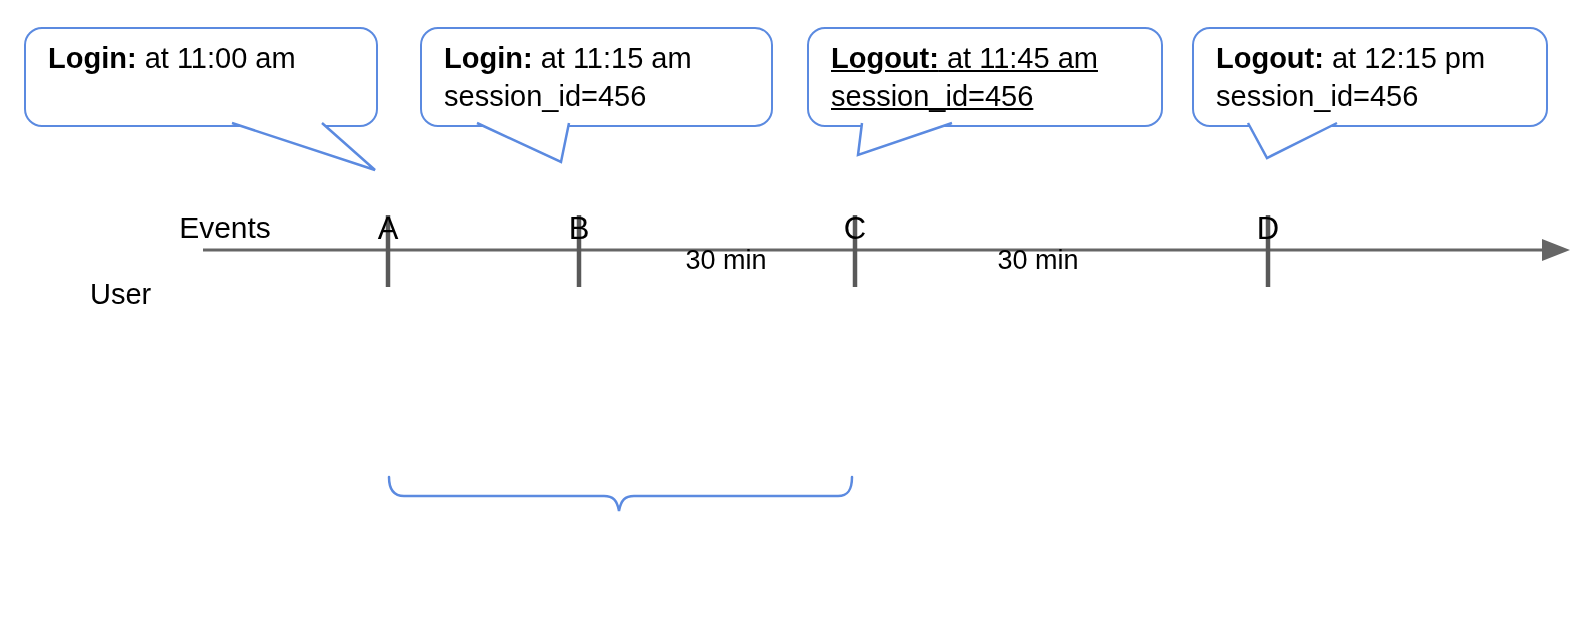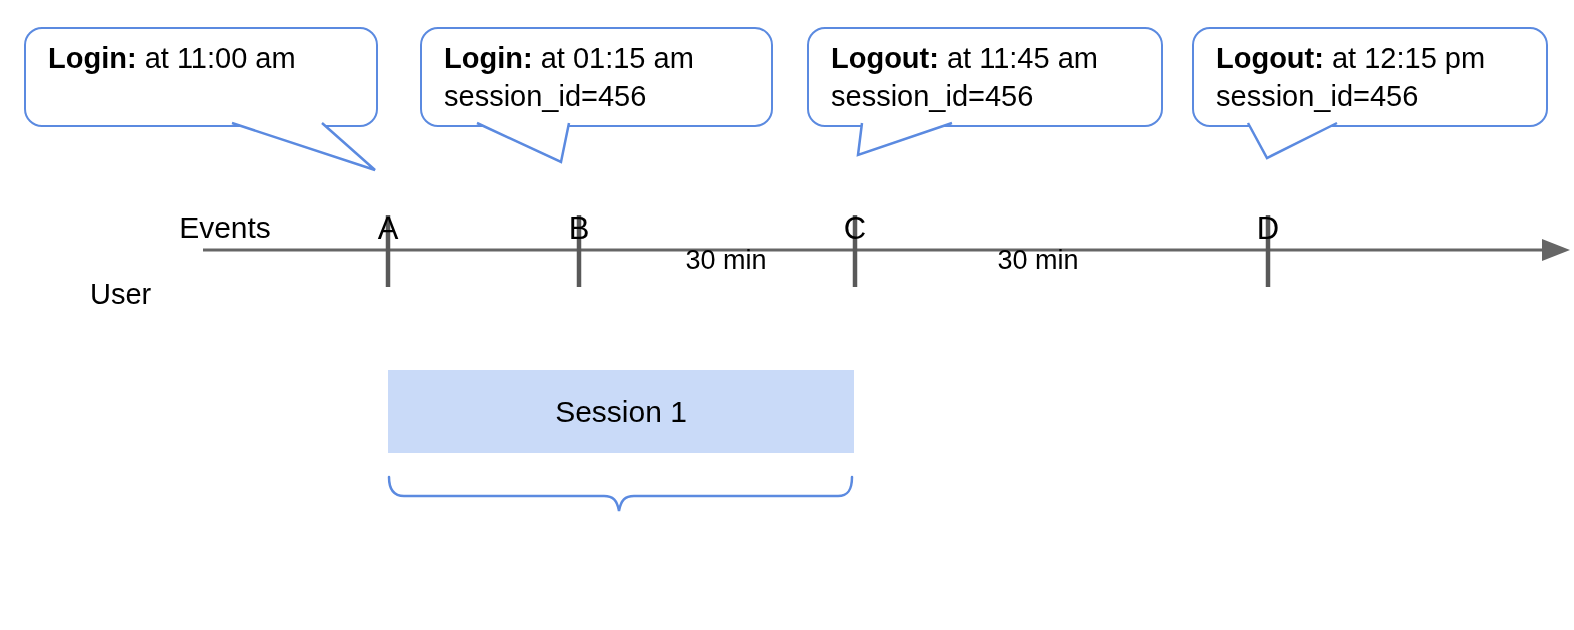--- a/index.html
+++ b/index.html
@@ -16,21 +16,21 @@
     border: 2.5px solid var(--accent-blue, #5b8ae0);
     border-radius: 18px;
     padding: 10px 22px;
     font-size: 29px;
     line-height: 38px;
     z-index: 1;
   }
   .bubble .ev { font-weight: bold; margin-top: 12px; }
   .bubble-1 { left: 24px;   width: 354px; }
   .bubble-2 { left: 420px;  width: 353px; }
-  .bubble-3 { left: 807px;  width: 356px; }
+  .bubble-3 { left: 807px;  width: 356px; text-decoration: underline; }
   .bubble-4 { left: 1192px; width: 356px; }
 
   svg.overlay { position: absolute; inset: 0; z-index: 2; pointer-events: none; }
   .tail { fill: #ffffff; stroke: var(--accent-blue, #5b8ae0); stroke-width: 2.5; stroke-linejoin: miter; }
   .axis-line { stroke: var(--line-gray, #666666); stroke-width: 3; }
   .arrow-head { fill: var(--line-gray, #666666); }
   .tick { stroke: var(--tick-gray, #595959); stroke-width: 4.5; }
   .brace { fill: none; stroke: var(--accent-blue, #5b8ae0); stroke-width: 2.5; stroke-linecap: round; }
 
   .label { position: absolute; text-align: center; white-space: nowrap; z-index: 3; margin-top: 44px; }
@@ -58,21 +58,21 @@
 </style>
 </head>
 <body>
 
 <div class="canvas">
 
   <div class="bubble bubble-1">
     <span class="ev">Login:</span><span> at 11:00 am</span><br>
   </div>
   <div class="bubble bubble-2">
-    <span class="ev">Login:</span><span> at 01:15 am</span><br>
+    <span class="ev">Login:</span><span> at 11:15 am</span><br>
     <span>session_id=456</span>
   </div>
   <div class="bubble bubble-3">
     <span class="ev">Logout:</span><span> at 11:45 am</span><br>
     <span>session_id=456</span>
   </div>
   <div class="bubble bubble-4">
     <span class="ev">Logout:</span><span> at 12:15 pm</span><br>
     <span>session_id=456</span>
   </div>
@@ -97,18 +97,15 @@
 
   <div class="label events-label">Events</div>
   <div class="label event-letter letter-a">A</div>
   <div class="label event-letter letter-b">B</div>
   <div class="label event-letter letter-c">C</div>
   <div class="label event-letter letter-d">D</div>
   <div class="label user-label">User</div>
   <div class="label interval interval-2">30 min</div>
   <div class="label interval interval-3">30 min</div>
 
-  <div class="session-box">
-    <span>Session 1</span>
-  </div>
 
 
 </div>
 
 </body></html>

